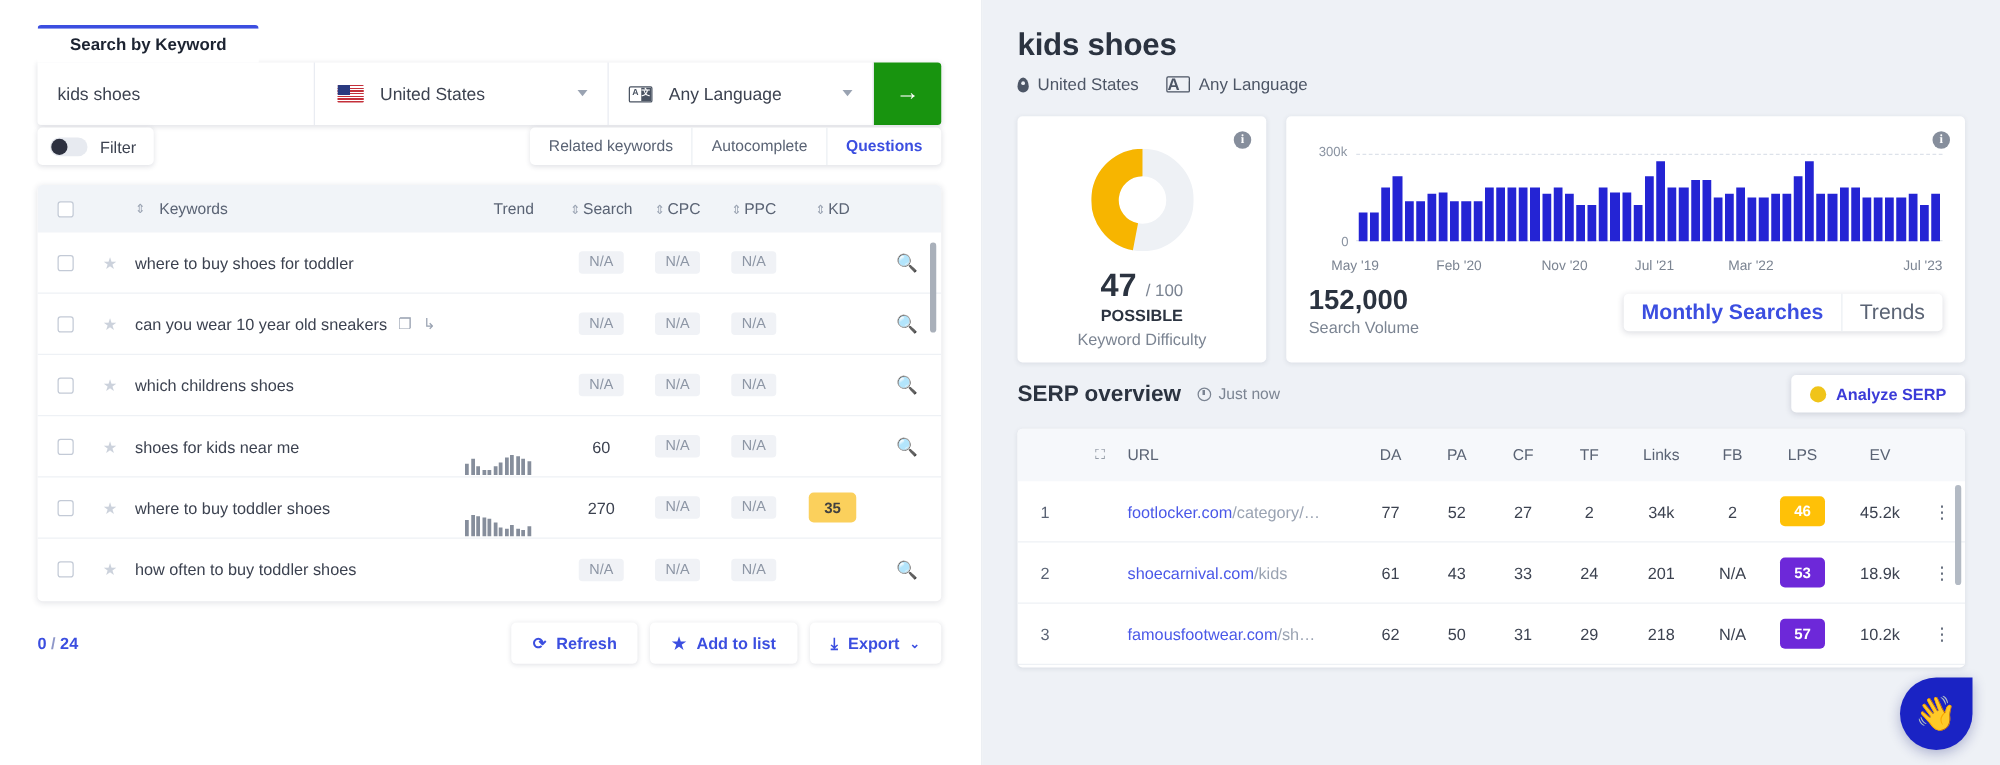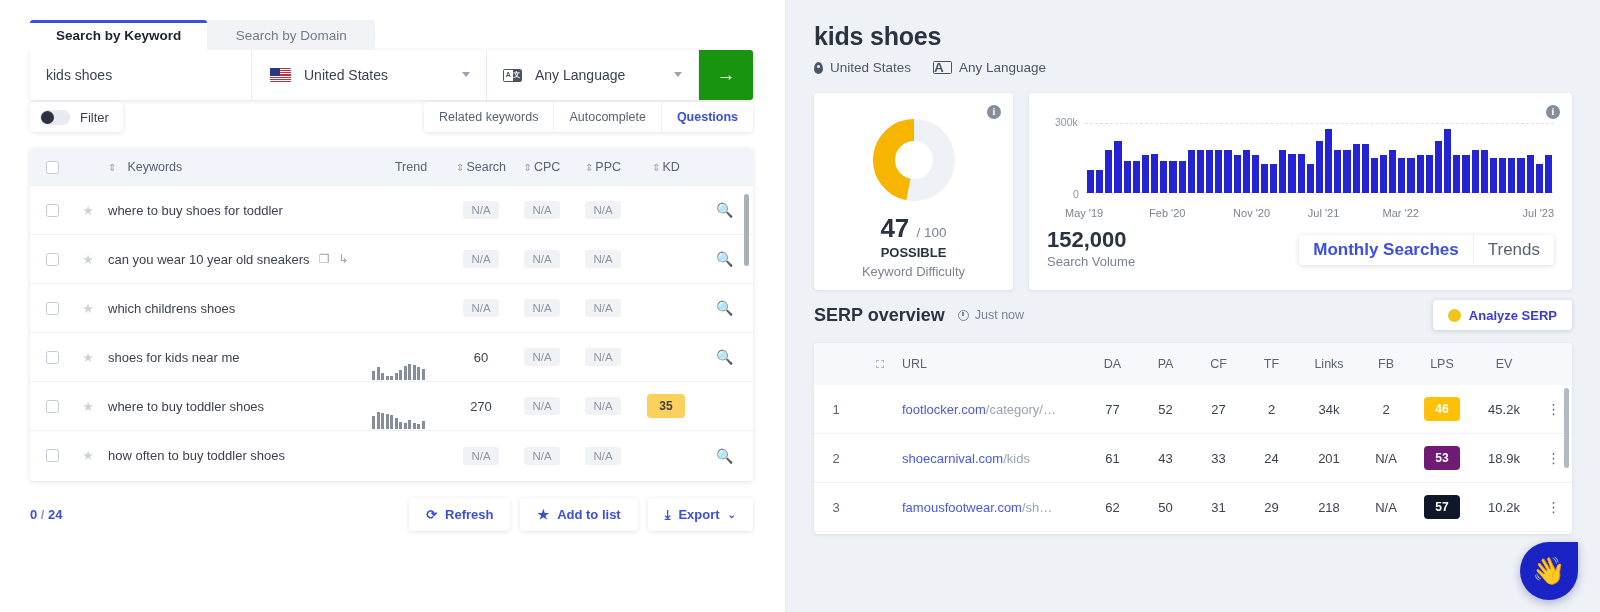--- a/index.html
+++ b/index.html
@@ -286,21 +286,20 @@
 </style>
 </head>
 <body>
 
 <div class="app">
 
   <div class="left">
 
     <div class="tabs-row">
       <div class="tab">Search by Keyword</div>
-      <div class="tab inactive">Search by Domain</div>
     </div>
 
     <div class="searchbar">
       <input class="kw-input" value="kids shoes" style="">
       <div class="sel country">
         <span class="flag"></span>
         <span class="sel-label">United States</span>
         <span class="caret"></span>
       </div>
       <div class="sel lang">
@@ -658,35 +657,35 @@
           <div class="serp-row">
             <div class="s-rank">2</div>
             <div class="s-exp"></div>
             <div class="s-url"><a href="#">shoecarnival.com<span class="path">/kids</span></a></div>
             <div class="s-c">61</div>
             <div class="s-c">43</div>
             <div class="s-c">33</div>
             <div class="s-c">24</div>
             <div class="s-links">201</div>
             <div class="s-fb">N/A</div>
-            <div class="s-lps"><span class="lps-badge" style="background:#701a75">53</span></div>
+            <div class="s-lps"><span class="lps-badge" style="background:#6d28d9">53</span></div>
             <div class="s-ev">18.9k</div>
             <div class="s-dots">⋮</div>
           </div>
           <div class="serp-row">
             <div class="s-rank">3</div>
             <div class="s-exp"></div>
             <div class="s-url"><a href="#">famousfootwear.com<span class="path">/sh…</span></a></div>
             <div class="s-c">62</div>
             <div class="s-c">50</div>
             <div class="s-c">31</div>
             <div class="s-c">29</div>
             <div class="s-links">218</div>
             <div class="s-fb">N/A</div>
-            <div class="s-lps"><span class="lps-badge" style="background:#0f172a">57</span></div>
+            <div class="s-lps"><span class="lps-badge" style="background:#6d28d9">57</span></div>
             <div class="s-ev">10.2k</div>
             <div class="s-dots">⋮</div>
           </div>
         </div>
       <div class="serp-scroll"></div>
     </div>
 
     <div class="chat">
       <span>👋</span>
     </div>

